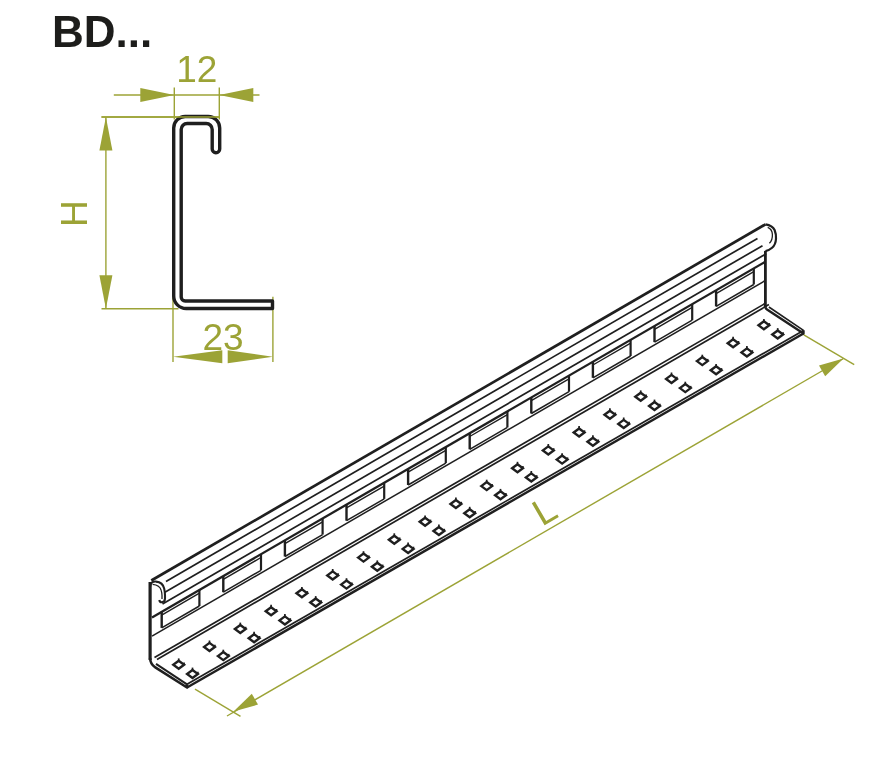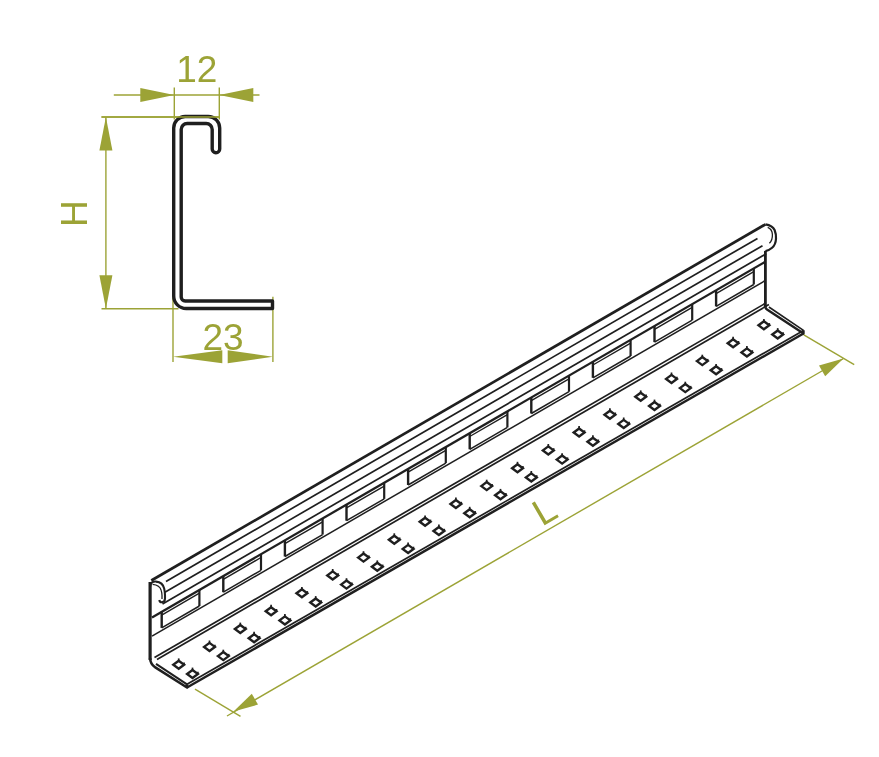--- a/index.html
+++ b/index.html
@@ -4,20 +4,21 @@
 <style>
   html,body { margin:0; padding:0; background:#ffffff; }
   .page { position:relative; width:879px; height:757px; background:#ffffff;
           font-family:"Liberation Sans", sans-serif; }
   .title { position:absolute; left:52px; top:6.5px; font-size:44px; font-weight:bold;
            color:#1d1d1b; letter-spacing:0px; }
 </style>
 </head>
 <body>
 <div class="page">
+  <div class="title">BD...</div>
   <svg width="879" height="757" viewBox="0 0 879 757" font-family="Liberation Sans, sans-serif" style="position:absolute;left:0;top:0">
 <line x1="113.8" y1="95.0" x2="259.5" y2="95.0" stroke="#9ca336" stroke-width="1.4"></line>
 <line x1="174.3" y1="87.5" x2="174.3" y2="119.5" stroke="#9ca336" stroke-width="1.4"></line>
 <line x1="219.3" y1="87.5" x2="219.3" y2="119.5" stroke="#9ca336" stroke-width="1.4"></line>
 <polygon points="174.3,95.0 140.3,88.0 140.3,102.0" fill="#9ca336"></polygon>
 <polygon points="219.3,95.0 253.3,102.0 253.3,88.0" fill="#9ca336"></polygon>
 <text x="196.8" y="81.5" text-anchor="middle" font-size="37" fill="#9ca336">12</text>
 <line x1="105.9" y1="117.0" x2="105.9" y2="308.8" stroke="#9ca336" stroke-width="1.4"></line>
 <line x1="101.5" y1="117.0" x2="219.5" y2="117.0" stroke="#9ca336" stroke-width="1.4"></line>
 <line x1="101.5" y1="308.8" x2="178.5" y2="308.8" stroke="#9ca336" stroke-width="1.4"></line>

